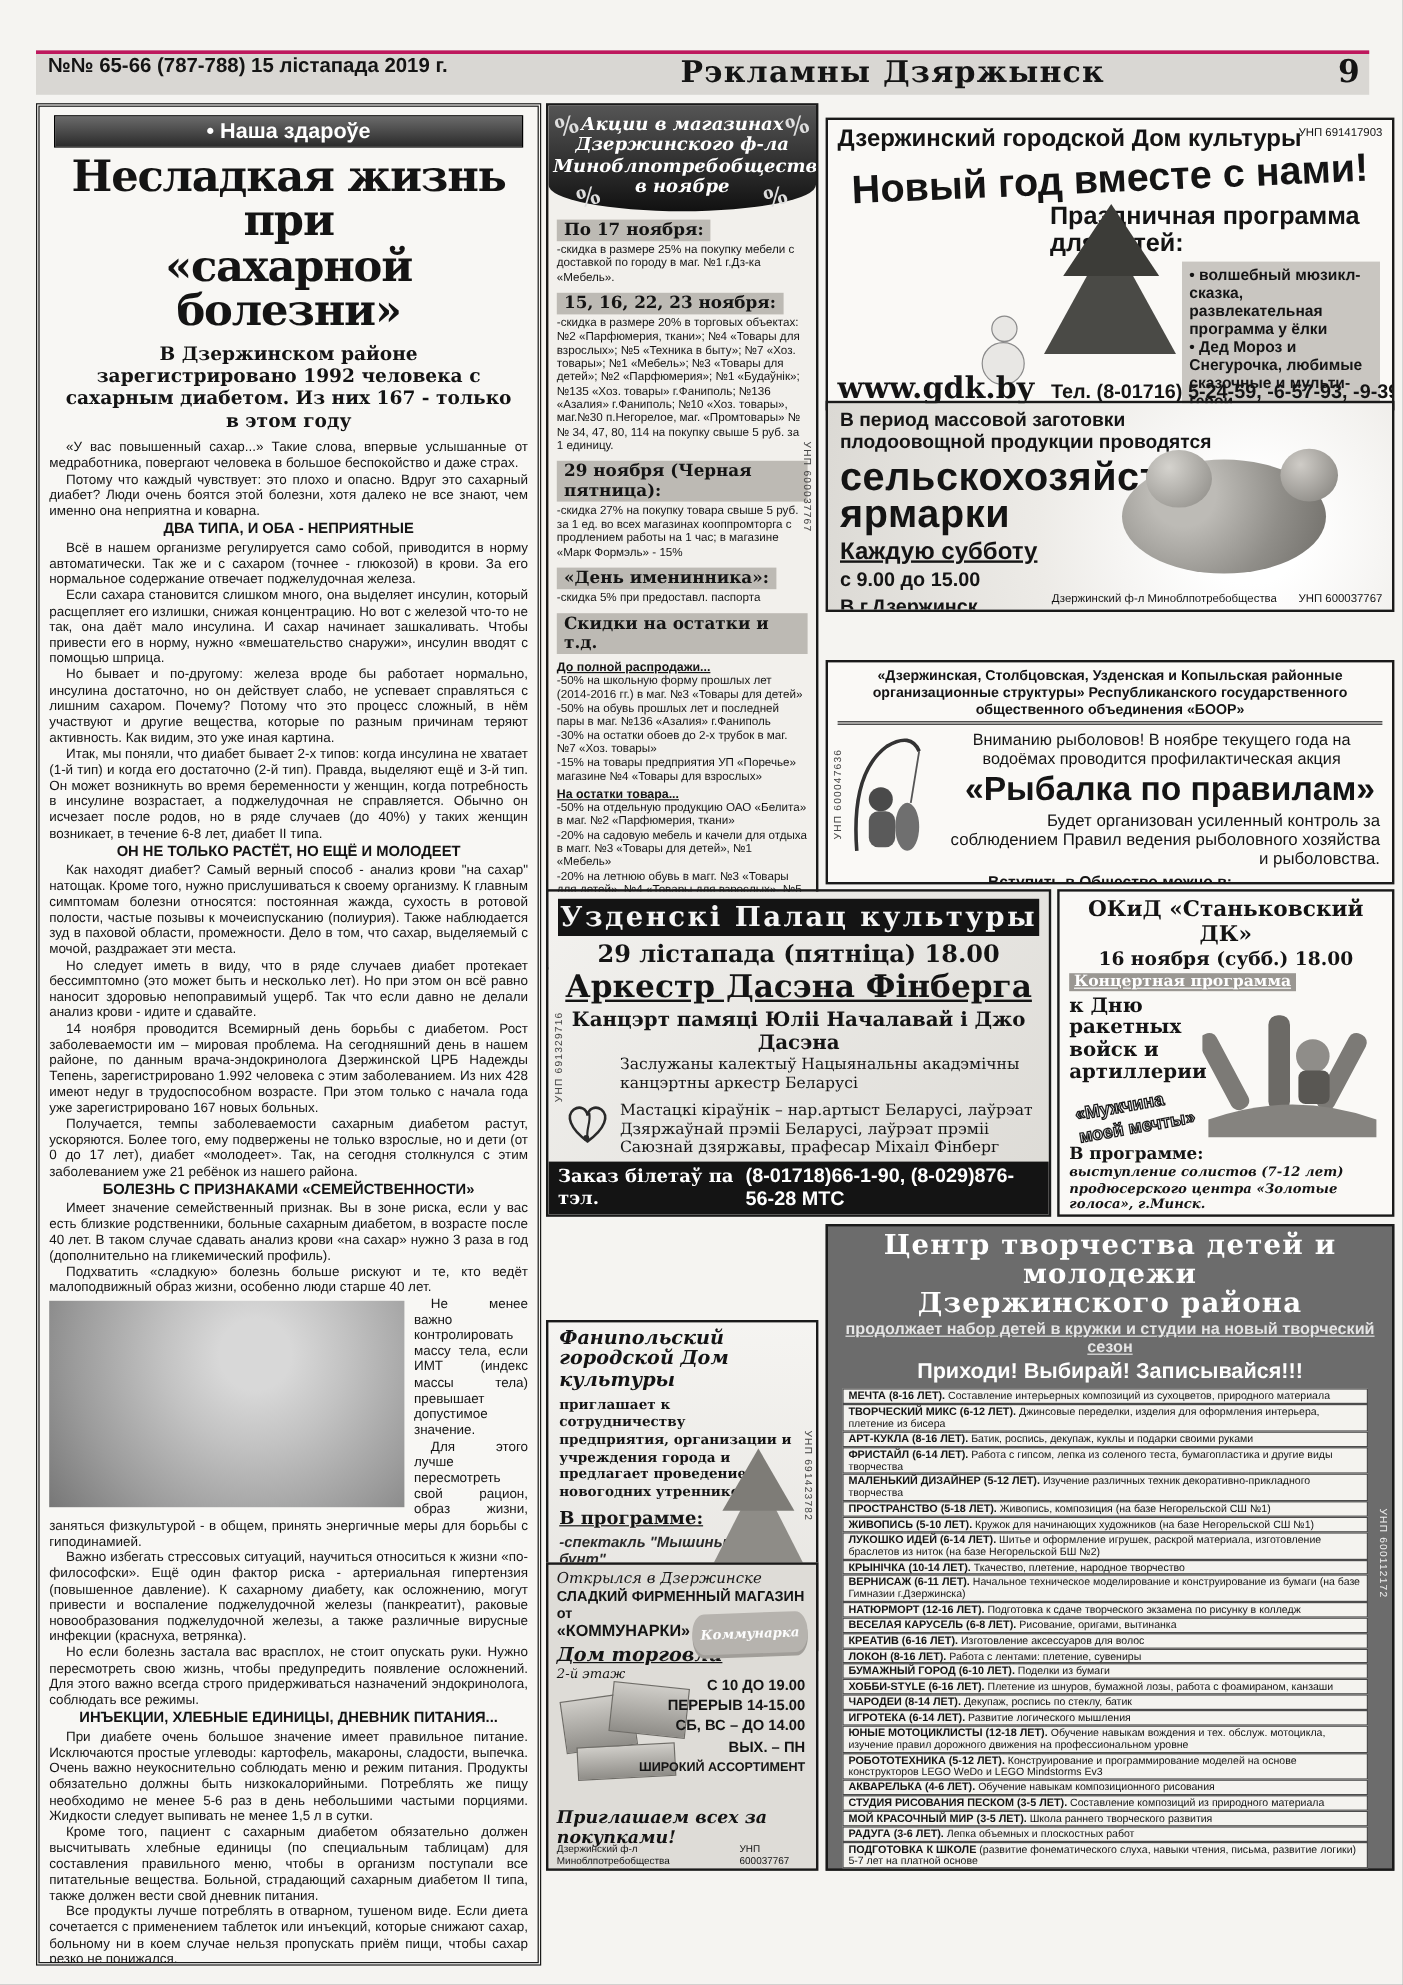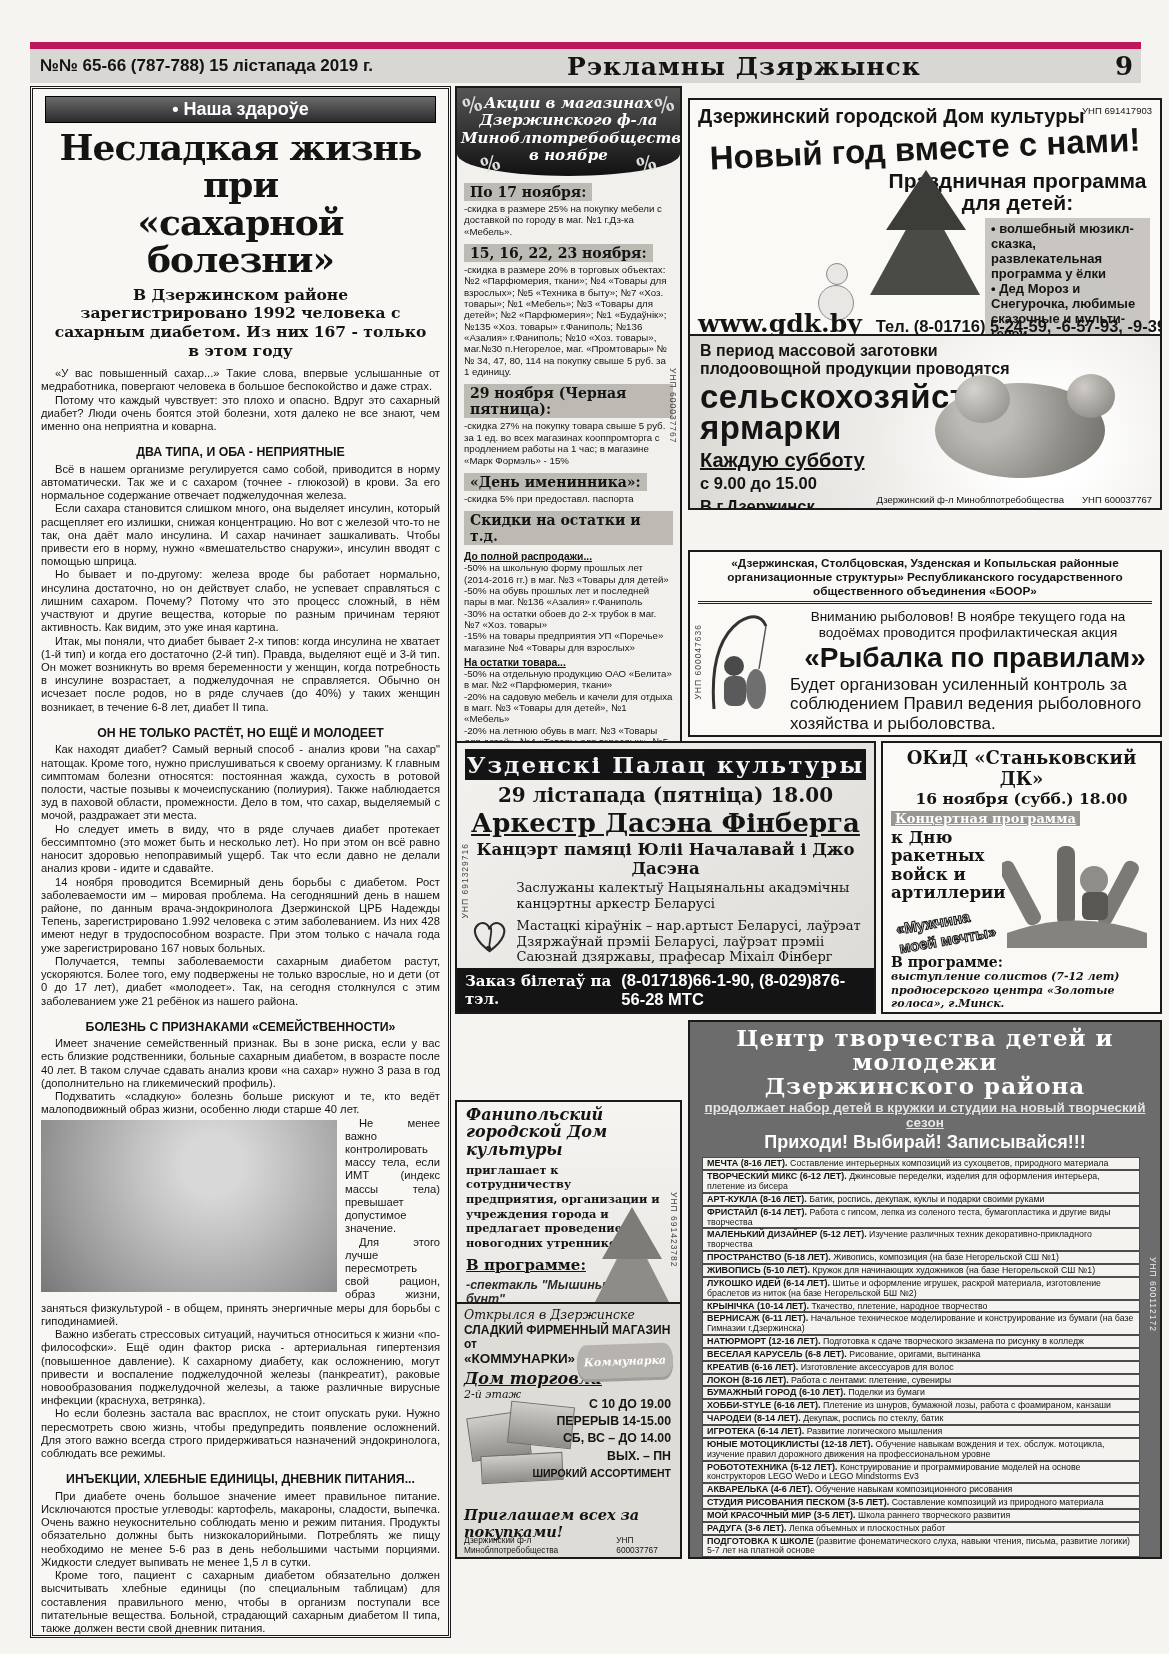--- a/index.html
+++ b/index.html
@@ -1,58 +1,58 @@
 <!DOCTYPE html>
 <html><head>
 <meta charset="utf-8">
 <style>
   html,body{margin:0;padding:0;background:#9a9a9a;}
   .page{position:relative;width:1169px;height:1654px;margin:0 auto;background:#f5f4f1;
         font-family:"Liberation Sans",sans-serif;color:#141414;overflow:hidden;}
   
   .masthead{position:absolute;left:30px;right:28px;top:42px;height:34px;background:#d9d7d3;
-            border-top:7px solid #be185d;display:flex;align-items:center;}
+            border-top:3px solid #be185d;display:flex;align-items:flex-start;}
   .issue{font-weight:bold;font-size:17px;padding-left:10px;white-space:nowrap;}
   .mast-title{flex:1;text-align:center;font-family:"DejaVu Serif",serif;font-weight:bold;
               font-size:25px;letter-spacing:1px;}
   .pageno{font-weight:bold;font-size:26px;padding-right:8px;font-family:"DejaVu Serif",serif;}
   .box{position:absolute;border:2px solid #1a1a1a;box-sizing:border-box;background:#faf9f6;overflow:hidden;}
   .vunp{position:absolute;writing-mode:vertical-rl;font-size:8.5px;color:#444;letter-spacing:1px;}
   
   .article{left:30px;top:86px;width:421px;height:1552px;border:3px double #1a1a1a;
            padding:5px 8px;background:#f8f7f4;}
   .rubric{background:linear-gradient(#6a6a6a,#2b2b2b);color:#fff;font-weight:bold;font-size:18px;
           text-align:center;border:1px solid #000;margin:2px 4px 6px;padding:2px 0;}
   .a-title{font-family:"DejaVu Serif",serif;font-weight:bold;font-size:36px;line-height:1.04;
            text-align:center;letter-spacing:-1px;}
   .a-lead{font-family:"DejaVu Serif",serif;font-weight:bold;font-size:15.5px;text-align:center;
           margin:7px 10px;line-height:1.2;}
   .a-body{font-size:11.2px;line-height:1.18;text-align:justify;}
   .a-body .p{text-indent:14px;}
-  .a-body .h{font-weight:bold;text-align:center;font-size:12.3px;margin:12px 0 3px;text-indent:0;}
+  .a-body .h{font-weight:bold;text-align:center;font-size:12.3px;margin:0 0 3px;text-indent:0;}
   .photo{float:left;width:296px;height:172px;margin:3px 8px 2px 0;
          background:radial-gradient(circle at 58% 26%,#d8d8d8 0 14%,#c2c2c2 36%,#9c9c9c 70%,#777);}
   
   .promo{left:455px;top:86px;width:227px;height:722px;background:#f2f0ec;padding:0 7px 4px;}
   .promo-head{margin:0 -7px;background:linear-gradient(#555,#111);color:#fff;
               font-family:"DejaVu Serif",serif;font-weight:bold;font-style:italic;font-size:15px;
               text-align:center;line-height:1.15;padding:7px 4px 12px;
               border-radius:0 0 50% 50% / 0 0 22px 22px;position:relative;}
   .pct{position:absolute;font-size:20px;font-style:normal;color:#ddd;transform:rotate(-15deg);}
   .promo-sec-h{display:inline-block;background:#bdbab4;color:#141414;font-family:"DejaVu Serif",serif;
                font-weight:bold;font-size:14px;padding:1px 6px;margin:7px 0 2px;}
   .promo-item{font-size:9.7px;line-height:1.17;text-align:left;}
   .promo-sub{font-weight:bold;text-decoration:underline;font-size:10.3px;margin-top:4px;}
   
   .gdk{left:688px;top:98px;width:474px;height:244px;}
   .gdk-org{font-weight:bold;font-size:20px;padding:5px 8px 0;}
   .gdk-unp{position:absolute;right:8px;top:5px;font-size:9.5px;}
   .gdk-title{font-weight:bold;font-size:33px;text-align:center;transform:rotate(-2.5deg);
              margin-top:2px;white-space:nowrap;}
-  .gdk-sub{font-weight:bold;font-size:21px;line-height:1.05;margin:2px 0 0 185px;text-align:center;}
+  .gdk-sub{font-weight:bold;font-size:21px;line-height:1.05;margin:2px 0 0 185px;}
   .gdk-bullets{background:#c9c6c1;margin:4px 10px 2px 295px;padding:4px 6px;
                font-weight:bold;font-size:13px;line-height:1.15;}
   .gdk-bottom{position:absolute;bottom:2px;left:8px;right:8px;display:flex;align-items:baseline;gap:14px;}
   .gdk-site{font-weight:bold;font-size:25px;font-family:"DejaVu Serif",serif;}
   .gdk-phones{font-weight:bold;font-size:16.5px;white-space:nowrap;}
   .tree{position:absolute;width:0;height:0;border-style:solid;border-color:transparent;}
   .snowball{position:absolute;border-radius:50%;background:#e8e7e4;border:1px solid #8a8a8a;}
   
   .fair{left:688px;top:334px;width:474px;height:176px;padding:6px 10px;
         background:radial-gradient(circle at 75% 62%,#ffffff 0 12%,#edebe7 48%,#dbd9d4 100%);}
@@ -63,21 +63,21 @@
   .fair-place{font-weight:bold;font-size:16.5px;text-decoration:underline;margin-top:4px;}
   .fair-note{font-weight:bold;font-size:10px;}
   .fair-footer{position:absolute;right:8px;bottom:3px;font-size:9.5px;display:flex;gap:18px;}
   .veg{position:absolute;border-radius:50%;}
   
   .fishing{left:688px;top:550px;width:474px;height:187px;}
   .fish-org{font-weight:bold;font-size:11.8px;text-align:center;line-height:1.2;margin:4px 8px 0;
             border-bottom:3px double #222;padding-bottom:3px;}
   .fish-intro{font-size:13.5px;text-align:center;margin:5px 14px 0 100px;line-height:1.15;}
   .fish-title{font-weight:bold;font-size:28px;text-align:center;margin:1px 0 0 100px;}
-  .fish-sub{font-size:17px;text-align:left;margin:1px 10px 0 100px;line-height:1.15;}
+  .fish-sub{font-size:14px;text-align:right;margin:1px 10px 0 100px;line-height:1.15;}
   .fish-join{font-weight:bold;text-decoration:underline;text-align:center;font-size:13px;margin-top:4px;}
   
   .uzda{left:455px;top:741px;width:421px;height:273px;background:linear-gradient(135deg,#f3f2ef,#dcdad5);}
   .uzda-head{margin:6px 8px 3px;background:#141414;color:#f4f4f4;font-family:"DejaVu Serif",serif;
              font-weight:bold;font-size:23px;letter-spacing:2px;text-align:center;padding:2px 0;}
   .uzda-date{text-align:center;font-family:"DejaVu Serif",serif;font-weight:bold;font-size:20px;}
   .uzda-title{text-align:center;font-family:"DejaVu Serif",serif;font-weight:bold;font-size:26px;
               text-decoration:underline;margin-top:1px;}
   .uzda-sub{text-align:center;font-family:"DejaVu Serif",serif;font-weight:bold;font-size:16.5px;margin-top:2px;}
   .uzda-cols{display:flex;margin:2px 8px 0 14px;}

